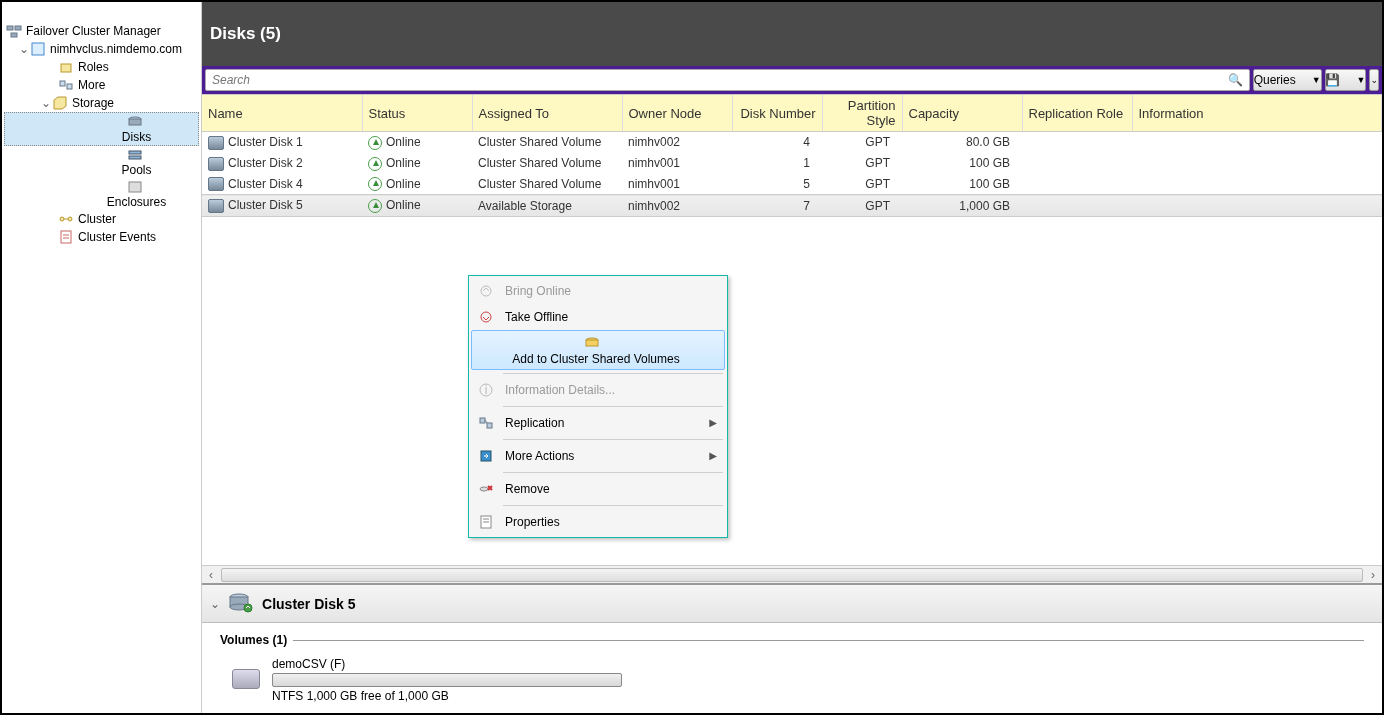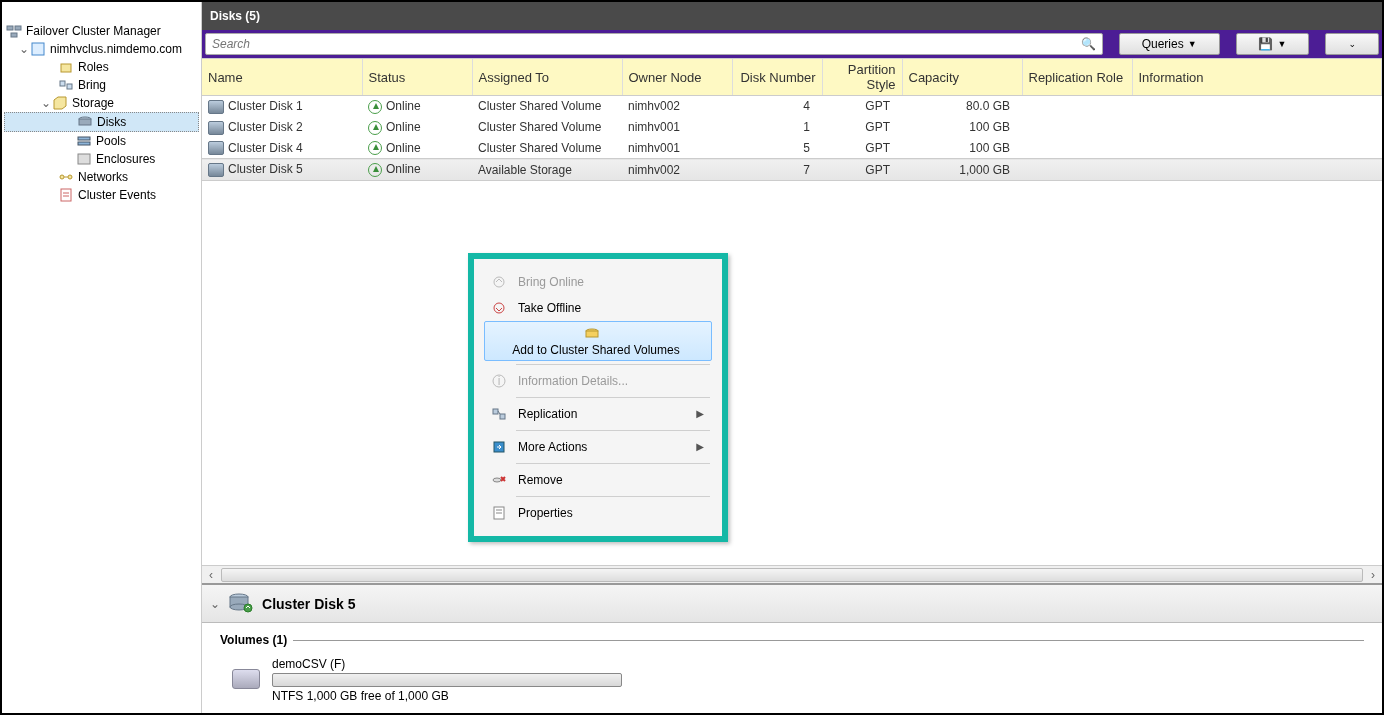--- a/index.html
+++ b/index.html
@@ -7,30 +7,30 @@
     
     
     .tree-panel { width: 200px; background: #fff; padding: 20px 2px; border-right: 1px solid #ccc; }
     .tree-item { display: flex; align-items: center; padding: 1px 2px; cursor: pointer; white-space: nowrap; }
     .tree-item.selected { background: #d0e7f7; border: 1px dotted #888; }
     .tree-item .icon { width: 16px; height: 16px; margin-right: 4px; display: inline-flex; align-items: center; justify-content: center; }
     .tree-item .expander { width: 12px; text-align: center; color: #666; }
     .indent-1 { padding-left: 14px; }
     .indent-2 { padding-left: 36px; }
     .indent-3 { padding-left: 54px; }
-    .indent-4 { padding-left: 72px; }
+    .indent-4 { padding-left: 72px; flex-direction: column; }
     
     
     .main { flex: 1; display: flex; flex-direction: column; background: #fff; }
-    .main-header { background: #4a4a4a; color: #fff; font-weight: bold; padding: 7px 8px; font-size: 12px; }
+    .main-header { background: #4a4a4a; color: #fff; font-weight: bold; padding: 22px 8px; font-size: 17px; }
     .search-row { display: flex; padding: 3px; gap: 3px; background: #4c1d95; border-bottom: 1px solid #ccc; }
     .search-box { flex: 1; position: relative; }
     .search-input { width: 100%; padding: 3px 26px 3px 6px; border: 1px solid #aaa; border-radius: 2px; font-style: italic; color: #888; background: #fff; }
     .search-icon { position: absolute; right: 6px; top: 4px; color: #888; }
-    .toolbar-btn { border: 1px solid #999; background: linear-gradient(#f8f8f8,#e0e0e0); padding: 2px 22px; border-radius: 2px; display: flex; align-items: center; gap: 4px; cursor: pointer; margin-left: 13px; }
+    .toolbar-btn { border: 1px solid #999; background: linear-gradient(#f8f8f8,#e0e0e0); padding: 2px 0; border-radius: 2px; display: flex; align-items: center; gap: 16px; cursor: pointer; }
     .toolbar-btn .caret { font-size: 9px; }
     
     
     .grid-wrap { flex: 1; overflow: auto; position: relative; }
     .grid { width: 100%; border-collapse: collapse; }
     .grid thead th { text-align: left; font-weight: normal; padding: 3px 6px; border-right: 1px solid #ddd; border-bottom: 1px solid #ccc; background: #fef9c3; color: #333; font-size: 13px; }
     .grid tbody td { padding: 3px 6px; color: #333; }
     .grid tbody tr.selected { background: linear-gradient(#f0f0f0,#e6e6e6); border-top: 1px solid #ccc; border-bottom: 1px solid #ccc; }
     .link-cell { color: #0066cc; }
     .num-right { text-align: right; padding-right: 12px !important; }
@@ -49,21 +49,21 @@
     .details-title { font-weight: bold; font-size: 14px; }
     .details-body { padding: 10px 18px; }
     .section-label { display:flex; align-items:center; font-weight:bold; font-size:12px; }
     .section-label .line { flex:1; height:1px; background:#999; margin-left:6px; }
     .volume-row { display:flex; align-items:flex-start; gap:12px; margin-top:10px; margin-left:12px; }
     .vol-icon { width:28px; height:20px; background: linear-gradient(#dde, #aab); border:1px solid #889; border-radius:3px; margin-top:12px;}
     .vol-info { }
     .vol-bar { width: 350px; height: 14px; border:1px solid #888; background: linear-gradient(#f0f0f0,#d8d8d8); margin:2px 0; border-radius:2px; }
     
     
-    .context-menu { position: absolute; left: 266px; top: 180px; width: 260px; background: #f5f5f5; border: 6px solid #14b8a6; box-shadow: 2px 2px 4px rgba(0,0,0,0.25); z-index: 100; padding: 10px; margin-top: 14px; }
+    .context-menu { position: absolute; left: 266px; top: 180px; width: 260px; background: #f5f5f5; border: 1px solid #14b8a6; box-shadow: 2px 2px 4px rgba(0,0,0,0.25); z-index: 100; padding: 2px; }
     .cm-item { display:flex; align-items:center; padding: 4px 8px 4px 4px; cursor: default; position: relative; font-size: 13px; }
     .cm-item .cm-icon { width: 22px; height: 18px; display:flex; align-items:center; justify-content:center; margin-right: 8px; }
     .cm-item.disabled { color: #9a9a9a; }
     .cm-item.highlight { background: linear-gradient(#e5f3ff,#cde8ff); border: 1px solid #7abdff; border-radius: 2px; padding: 3px 7px 3px 3px; flex-direction: column; }
     .cm-sep { height: 1px; background: #cfcfcf; margin: 3px 2px 3px 32px; }
     .cm-arrow { position:absolute; right:8px; top:7px; font-size:10px; color:#555; }
     
     
     .svg16 { width:16px; height:16px; }
   </style>
@@ -98,21 +98,21 @@
       </span>
     <span>Roles</span>
   </div>
   <div class="tree-item indent-3">
     <span class="icon">
         <svg class="svg16" viewBox="0 0 16 16">
           <rect x="2" y="4" width="5" height="5" fill="#cde" stroke="#678"></rect>
           <rect x="9" y="7" width="5" height="5" fill="#cde" stroke="#678"></rect>
         </svg>
       </span>
-    <span>Bring</span>
+    <span>More</span>
   </div>
   <div class="tree-item indent-2">
     <span class="expander">⌄</span>
     <span class="icon">
         <svg class="svg16" viewBox="0 0 16 16">
           <path d="M2 5 L6 2 H14 V11 L10 14 H2 Z" fill="#f5e6a0" stroke="#b89830"></path>
         </svg>
       </span>
     <span>Storage</span>
   </div>
@@ -143,21 +143,21 @@
     <span>Enclosures</span>
   </div>
   <div class="tree-item indent-3">
     <span class="icon">
         <svg class="svg16" viewBox="0 0 16 16">
           <circle cx="4" cy="8" r="2" fill="#f5e6a0" stroke="#b89830"></circle>
           <circle cx="12" cy="8" r="2" fill="#f5e6a0" stroke="#b89830"></circle>
           <line x1="6" y1="8" x2="10" y2="8" stroke="#b89830"></line>
         </svg>
       </span>
-    <span>Networks</span>
+    <span>Cluster</span>
   </div>
   <div class="tree-item indent-3">
     <span class="icon">
         <svg class="svg16" viewBox="0 0 16 16">
           <rect x="3" y="2" width="10" height="12" fill="#fff" stroke="#c66"></rect>
           <line x1="5" y1="6" x2="11" y2="6" stroke="#c66"></line>
           <line x1="5" y1="9" x2="11" y2="9" stroke="#c66"></line>
         </svg>
       </span>
     <span>Cluster Events</span>

